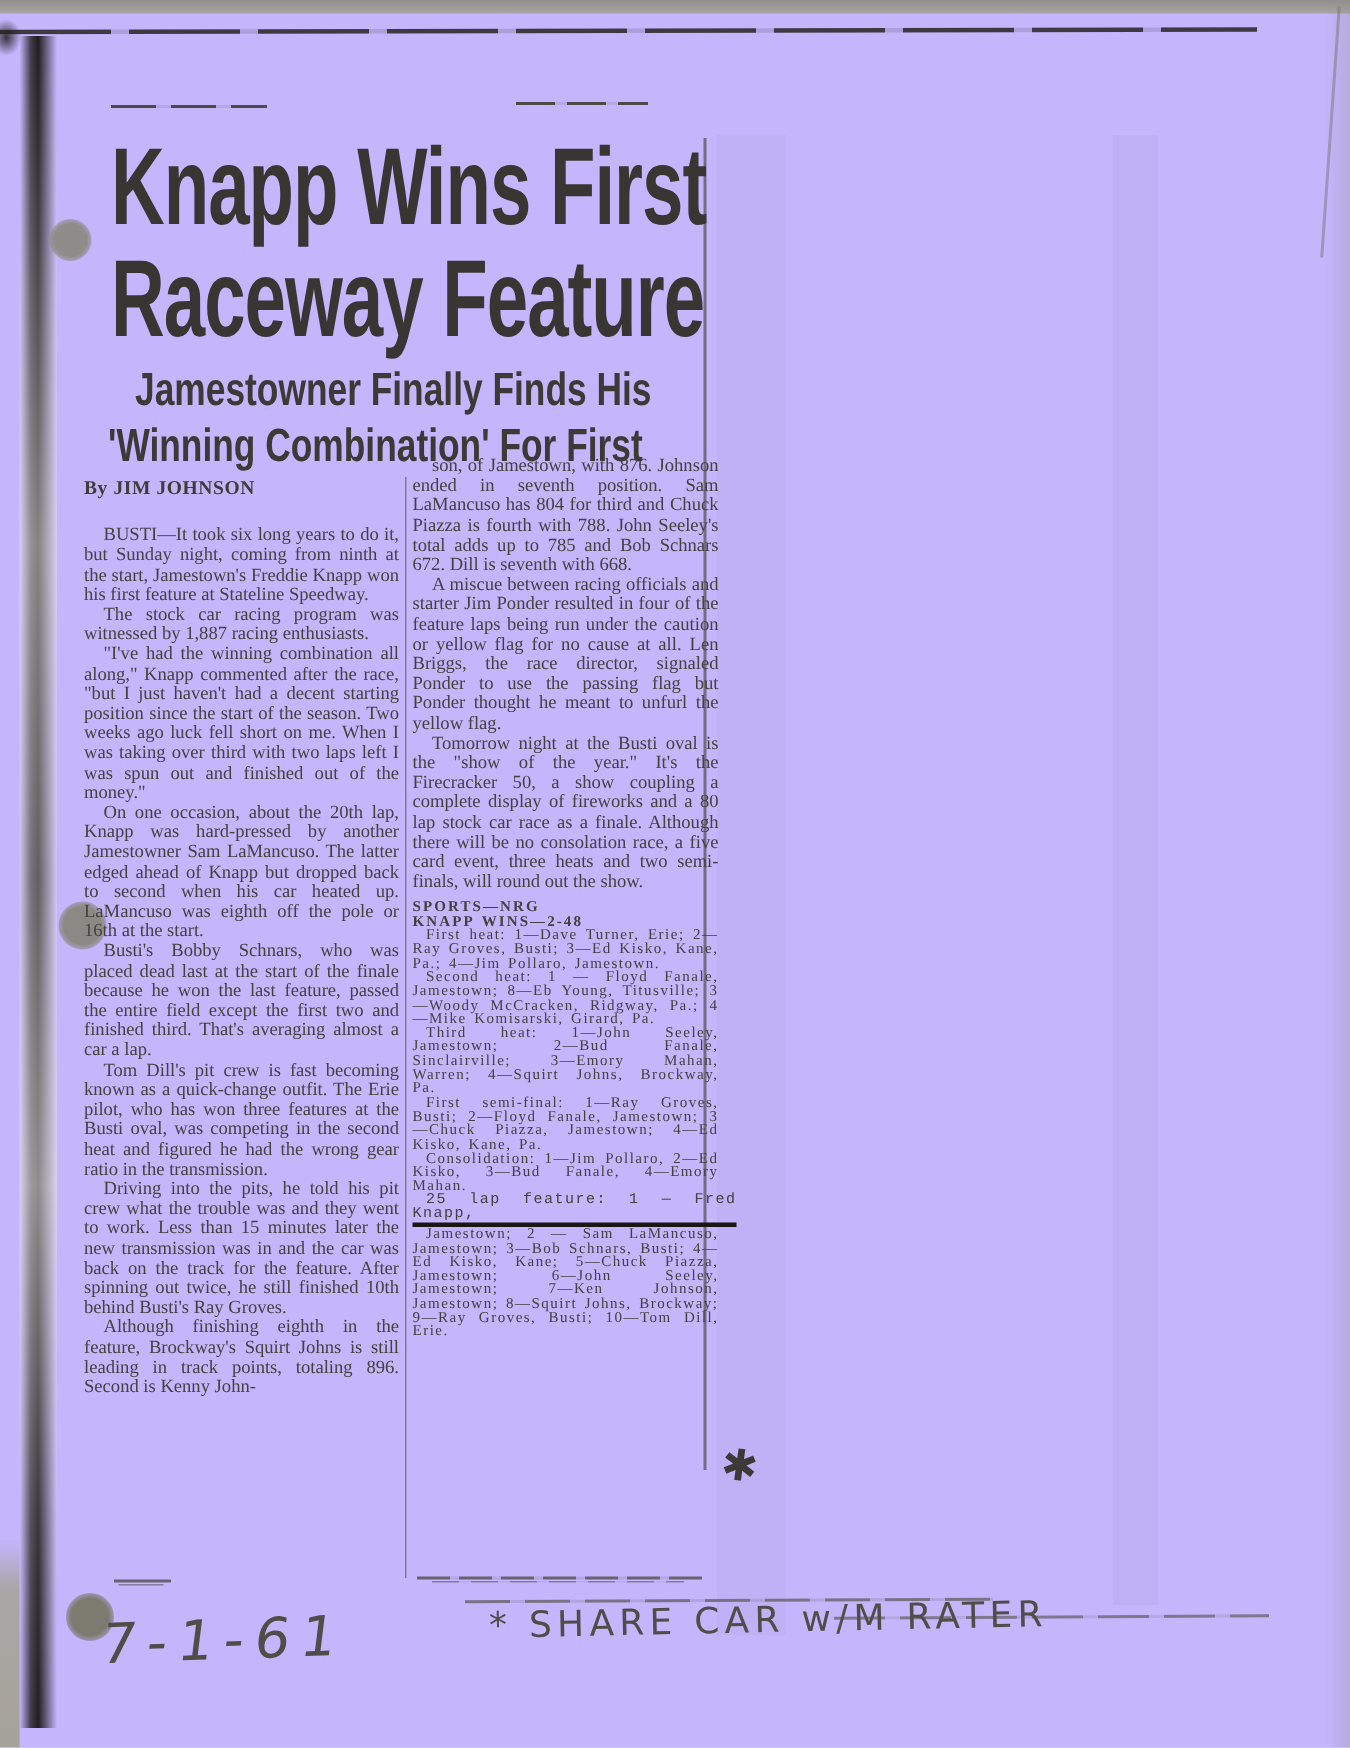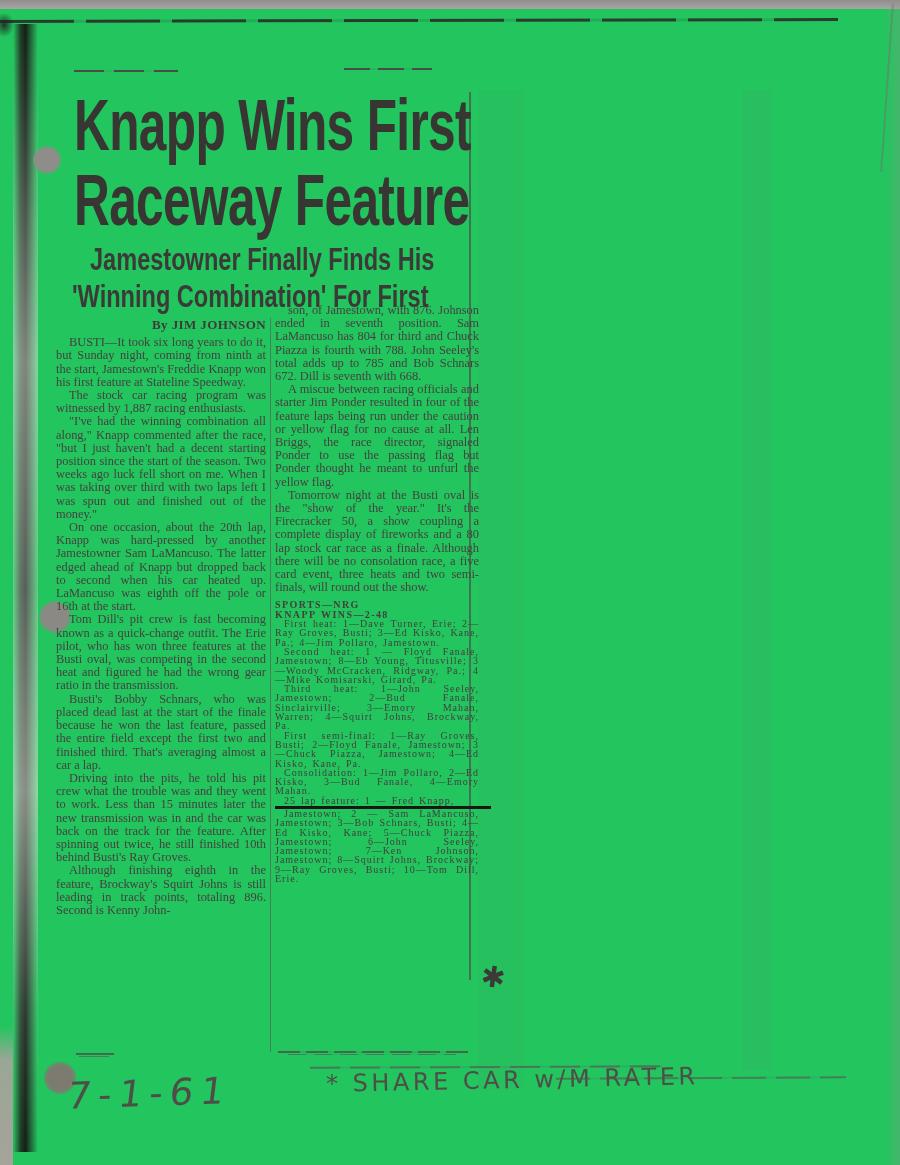--- a/index.html
+++ b/index.html
@@ -1,17 +1,17 @@
 <!DOCTYPE html>
 <html><head>
 <meta charset="utf-8">
 <style>
   html,body{margin:0;padding:0;background:#d8d6d1;}
   .page{position:relative;width:900px;height:1165px;overflow:hidden;
-        background:#22c55e;font-family:"Liberation Serif", serif;color:#45423e;}
+        background:#c4b5fd;font-family:"Liberation Serif", serif;color:#45423e;}
   .abs{position:absolute;}
 
   
   .top-band{left:0;top:0;width:900px;height:9px;background:linear-gradient(180deg,#8f8e8c,#a7a6a3);}
   .top-line{left:0;top:19px;width:838px;height:2.6px;opacity:.88;transform:rotate(-.12deg);
     background:repeating-linear-gradient(90deg,#2a2927 0 74px,rgba(42,41,39,.18) 74px 86px);}
   .top-left-blob{left:0;top:13px;width:14px;height:24px;
     background:radial-gradient(ellipse at 30% 50%,rgba(30,29,27,.85),rgba(30,29,27,0) 72%);}
   .left-bar{left:13px;top:24px;width:25px;height:1128px;
     background:linear-gradient(90deg,rgba(26,25,23,0) 0%,rgba(26,25,23,.78) 30%,rgba(18,17,16,.93) 50%,rgba(26,25,23,.55) 72%,rgba(26,25,23,0) 100%);}
@@ -58,27 +58,27 @@
   .subhead{margin:0;font-family:"Liberation Sans",sans-serif;font-weight:bold;color:#3c3a37;
     font-size:31px;line-height:1;letter-spacing:0;transform:scaleX(.76);transform-origin:left top;white-space:nowrap;}
   .sh1{left:90px;top:244px;}
   .sh2{left:72px;top:281px;}
 
   
   .col{font-size:12.4px;line-height:13.2px;text-align:justify;}
   .col p{margin:0;text-indent:13px;}
   .col-left{left:56px;top:318px;width:210px;}
   .col-right{left:275px;top:304px;width:204px;}
-  .byline{text-align:right;font-weight:bold;font-size:13px;letter-spacing:.4px;margin-bottom:5px;color:#3e3c38;}
+  .byline{text-align:left;font-weight:bold;font-size:13px;letter-spacing:.4px;margin-bottom:19px;color:#3e3c38;}
 
   
   .results{margin-top:6px;font-size:10px;line-height:9.3px;letter-spacing:1px;word-spacing:1.5px;color:#43413d;}
   .results p{margin:0;text-indent:9px;}
   .res-head{font-weight:bold;text-indent:0 !important;letter-spacing:1.4px;}
-  .feature-underlined{border-bottom:3px solid #181713;width:calc(100% + 12px);padding-bottom:1px;margin-bottom:1px;}
+  .feature-underlined{border-bottom:3px solid #181713;width:calc(100% + 12px);padding-bottom:1px;margin-bottom:1px;font-family:Liberation Mono, monospace;}
 
   
   .hw{font-family:"DejaVu Sans",sans-serif;color:#4f4d48;}
   .hw-date{left:68px;top:1072px;font-size:37px;letter-spacing:7px;transform:skewX(-9deg) rotate(-2deg);}
   .hw-note{left:326px;top:1066px;font-size:24px;letter-spacing:3.5px;transform:rotate(-1.2deg);}
   .star{left:481px;top:960px;font-size:29px;color:#3c3a37;transform:rotate(8deg);font-family:"DejaVu Sans",sans-serif;}
 </style>
 </head>
 <body>
 
@@ -106,22 +106,22 @@
   <h1 class="abs headline hl2">Raceway Feature</h1>
   <h2 class="abs subhead sh1">Jamestowner Finally Finds His</h2>
   <h2 class="abs subhead sh2">'Winning Combination' For First</h2>
 
   <div class="abs col col-left">
     <div class="byline">By JIM JOHNSON</div>
     <p>BUSTI—It took six long years to do it, but Sunday night, coming from ninth at the start, Jamestown's Freddie Knapp won his first feature at Stateline Speedway.</p>
     <p>The stock car racing program was witnessed by 1,887 racing enthusiasts.</p>
     <p>"I've had the winning combination all along," Knapp commented after the race, "but I just haven't had a decent starting position since the start of the season. Two weeks ago luck fell short on me. When I was taking over third with two laps left I was spun out and finished out of the money."</p>
     <p>On one occasion, about the 20th lap, Knapp was hard-pressed by another Jamestowner Sam LaMancuso. The latter edged ahead of Knapp but dropped back to second when his car heated up. LaMancuso was eighth off the pole or 16th at the start.</p>
+    <p>Busti's Bobby Schnars, who was placed dead last at the start of the finale because he won the last feature, passed the entire field except the first two and finished third. That's averaging almost a car a lap.</p>
     <p>Tom Dill's pit crew is fast becoming known as a quick-change outfit. The Erie pilot, who has won three features at the Busti oval, was competing in the second heat and figured he had the wrong gear ratio in the transmission.</p>
-    <p>Busti's Bobby Schnars, who was placed dead last at the start of the finale because he won the last feature, passed the entire field except the first two and finished third. That's averaging almost a car a lap.</p>
     <p>Driving into the pits, he told his pit crew what the trouble was and they went to work. Less than 15 minutes later the new transmission was in and the car was back on the track for the feature. After spinning out twice, he still finished 10th behind Busti's Ray Groves.</p>
     <p>Although finishing eighth in the feature, Brockway's Squirt Johns is still leading in track points, totaling 896. Second is Kenny John-</p>
   </div>
 
   <div class="abs col col-right">
     <p>son, of Jamestown, with 876. Johnson ended in seventh position. Sam LaMancuso has 804 for third and Chuck Piazza is fourth with 788. John Seeley's total adds up to 785 and Bob Schnars 672. Dill is seventh with 668.</p>
     <p>A miscue between racing officials and starter Jim Ponder resulted in four of the feature laps being run under the caution or yellow flag for no cause at all. Len Briggs, the race director, signaled Ponder to use the passing flag but Ponder thought he meant to unfurl the yellow flag.</p>
     <p>Tomorrow night at the Busti oval is the "show of the year." It's the Firecracker 50, a show coupling a complete display of fireworks and a 80 lap stock car race as a finale. Although there will be no consolation race, a five card event, three heats and two semi-finals, will round out the show.</p>
 
     <div class="results">

